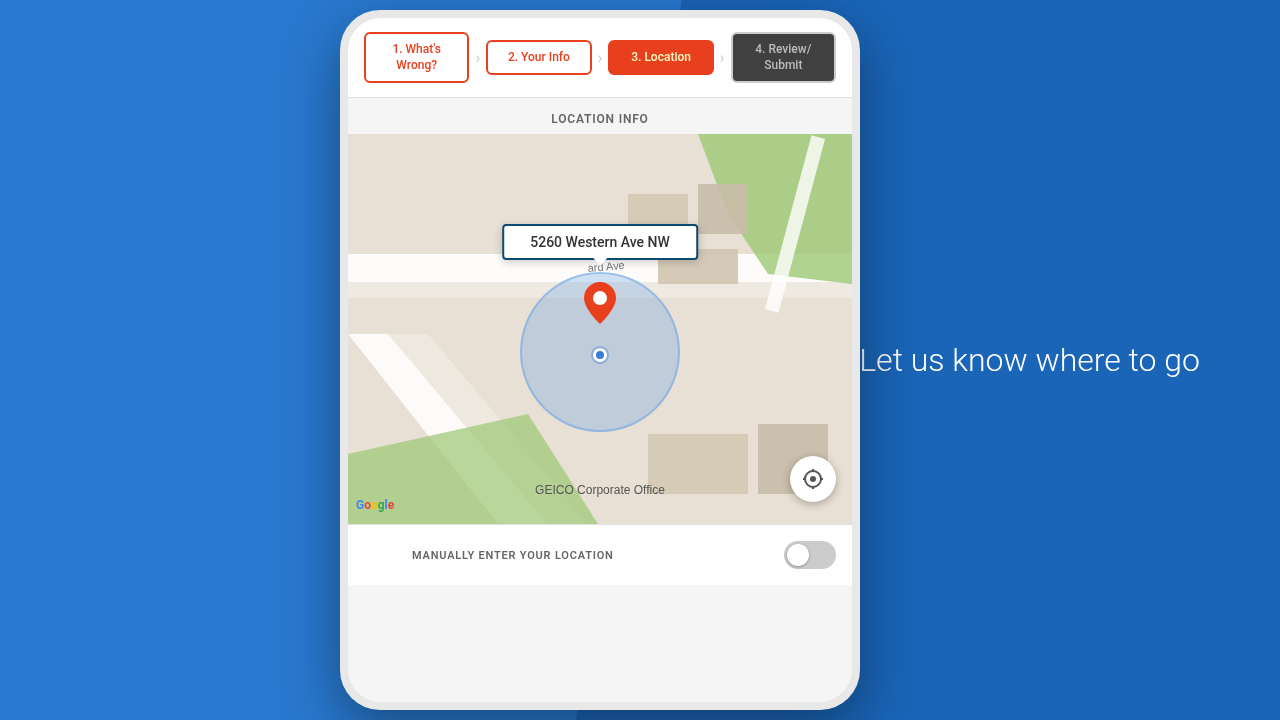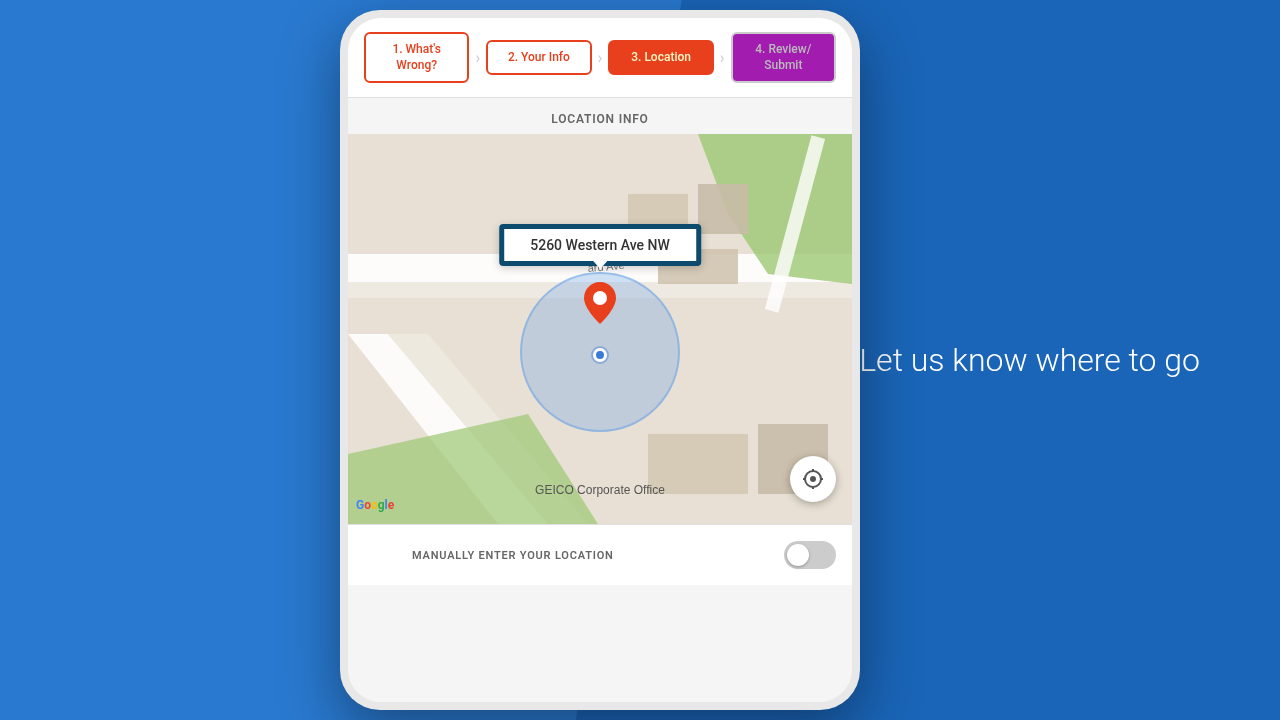--- a/index.html
+++ b/index.html
@@ -149,21 +149,21 @@
 
     .step.visited {
       border-color: #e8401c;
       color: #e8401c;
       background: white;
     }
 
     .step.disabled {
       border-color: #ccc;
       color: #bbb;
-      background: #a21caf;
+      background: #404040;
     }
 
     .step-arrow {
       color: #ccc;
       font-size: 16px;
       flex-shrink: 0;
     }
 
     
     .content {
@@ -197,21 +197,21 @@
       height: 100%;
     }
 
     
     .address-tooltip {
       position: absolute;
       top: 90px;
       left: 50%;
       transform: translateX(-50%);
       background: white;
-      border: 5px solid #0c4a6e;
+      border: 2px solid #0c4a6e;
       border-radius: 4px;
       padding: 8px 26px;
       font-size: 14px;
       font-weight: 500;
       color: #333;
       white-space: nowrap;
       box-shadow: 0 2px 8px rgba(0,0,0,0.2);
     }
 
     .address-tooltip::after {

